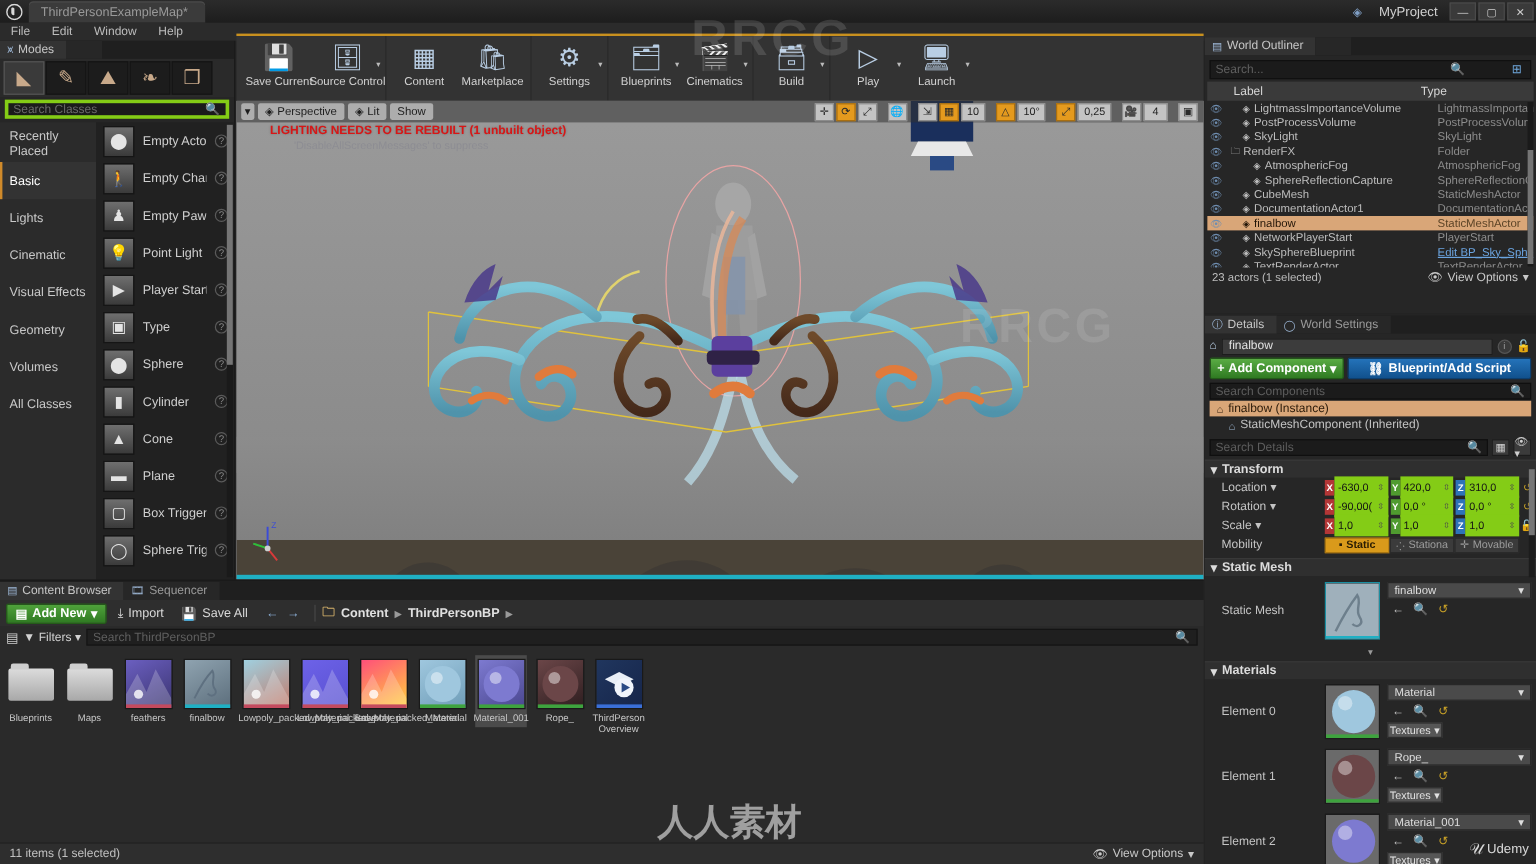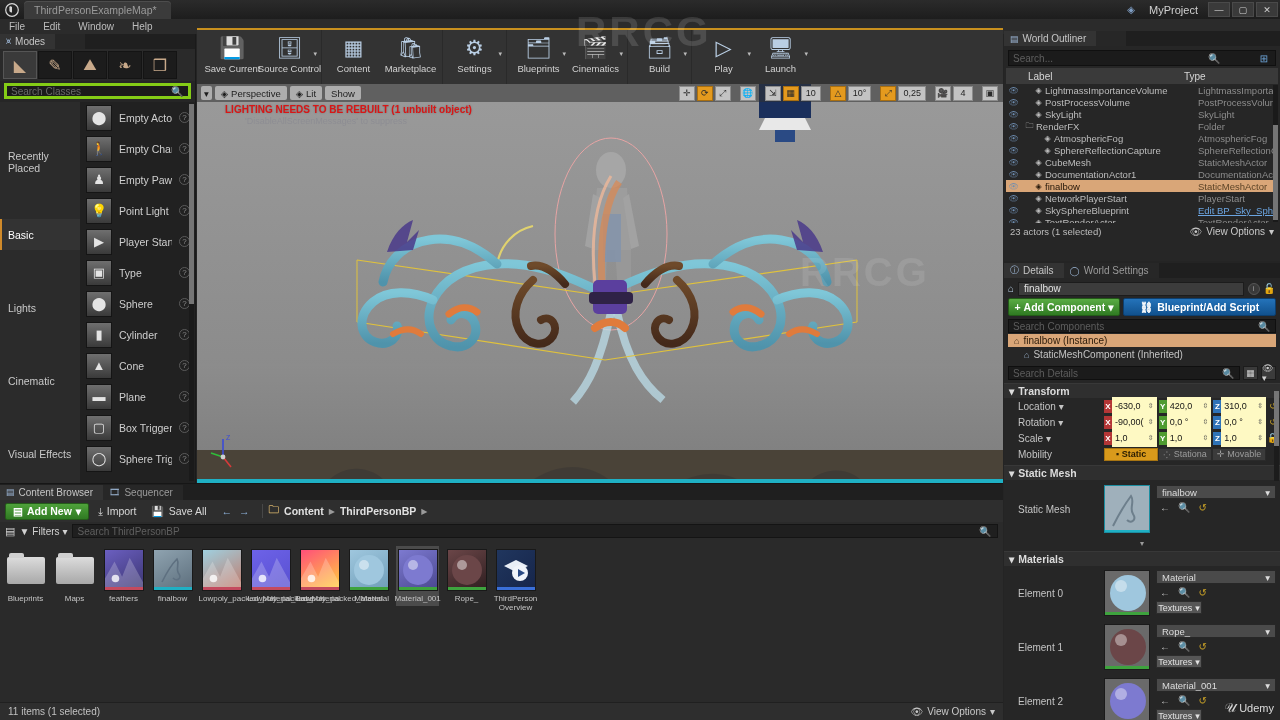--- a/index.html
+++ b/index.html
@@ -50,21 +50,21 @@
   .mode-glyph { font-size:16px; color:#c8a98a; }
   .search-row { height:16px; margin:2px 4px; background:#1b1b1b; border:3px solid #84cc16;
     display:flex; align-items:center; padding:0 4px; }
   .search-row input { flex:1; background:transparent; border:0; outline:0;
     color:#a8a8a8; font-size:10px; font-family:inherit; }
   .search-row input::placeholder { color:#6a6a6a; }
   .mag { color:#9a9a9a; font-size:10px; }
   .modes-body { position:absolute; left:0; top:68px; right:0; bottom:0; display:flex; }
   .cat-list { width:80px; background:#2b2b2b; padding-top:2px; }
   .cat { height:31px; display:flex; align-items:center; padding-left:8px; font-size:10.5px;
-    color:#c9c9c9;margin-top:42px; }
+    color:#c9c9c9; }
   .cat.sel { background:#333; border-left:2px solid #d08a2a; padding-left:6px; color:#fff; }
   .place-list { flex:1; background:#212121; overflow:hidden; position:relative; }
   .place-item { height:31px; display:flex; align-items:center; gap:7px; padding-left:6px; }
   .place-thumb { width:26px; height:26px; background:linear-gradient(#6f6f6f,#3a3a3a);
     border:1px solid #151515; display:flex; align-items:center; justify-content:center;
     color:#e4e4e4; font-size:13px; }
   .place-label { font-size:10.5px; color:#cfcfcf; flex:1; white-space:nowrap; overflow:hidden; }
   .place-help { width:11px; height:11px; border-radius:50%; border:1px solid #5a5a5a;
     color:#8a8a8a; font-size:8px; line-height:9px; text-align:center; margin-right:5px; }
   .vscroll { position:absolute; right:1px; top:2px; width:5px; bottom:2px; background:#1a1a1a; }
@@ -200,21 +200,21 @@
   .sect-hdr { height:15px; display:flex; align-items:center; gap:4px; padding-left:5px;
     background:#2f2f2f; font-size:10.5px; font-weight:bold; color:#dcdcdc; margin-top:3px;
     border-top:1px solid #383838; }
   .prop-row { height:16px; display:flex; align-items:center; font-size:10px; }
   .prop-label { width:100px; padding-left:14px; color:#c4c4c4; display:flex; align-items:center; gap:3px; }
   .axis-grp { display:flex; align-items:center; flex:1; gap:2px; }
   .axis { display:flex; align-items:center; height:13px; flex:1; }
   .axis .tag { width:8px; height:13px; display:flex; align-items:center; justify-content:center;
     font-size:8px; font-weight:bold; color:#fff; }
   .axis.x .tag { background:#b33636; } .axis.y .tag { background:#4f9b2f; } .axis.z .tag { background:#2e73b8; }
-  .axis .val { flex:1; height:18px; background:#fef9c3; color:#141414; font-size:9px;
+  .axis .val { flex:1; height:18px; background:#84cc16; color:#141414; font-size:9px;
     display:flex; align-items:center; padding:0 3px; justify-content:space-between; }
   .axis .val .ar { font-size:7px; color:#4a4a4a; }
   .reset { width:14px; text-align:center; color:#c9a227; font-size:9px; }
   .mob-row { height:16px; display:flex; align-items:center; }
   .mob-btns { flex:1; display:flex; height:13px; margin-right:14px; }
   .mob { flex:1; display:flex; align-items:center; justify-content:center; gap:3px;
     background:#3b3b3b; border:1px solid #2a2a2a; font-size:9px; color:#9c9c9c; }
   .mob.on { background:#d99a1b; color:#2a1d03; border-color:#a87512; font-weight:bold; }
   .mesh-row { display:flex; padding:5px 4px 5px 0; }
   .mesh-lbl { width:100px; padding-left:14px; font-size:10px; color:#c4c4c4; display:flex; align-items:center; }
@@ -1169,14 +1169,15 @@
         <i></i>
       </div>
     <div class="udemy">
       <span style="font-size:13px">𝒰</span>
       <span>Udemy</span>
     </div>
   </div>
 
   <div class="wmark" style="left:576px;top:8px;font-size:42px;letter-spacing:3px">RRCG</div>
   <div class="wmark" style="left:800px;top:250px;font-size:40px;letter-spacing:3px;color:rgba(255,255,255,.10)">RRCG</div>
+  <div class="wmark" style="left:548px;top:665px;font-size:30px;color:rgba(255,255,255,.55)">人人素材</div>
 
 </div>
 
 </body></html>

